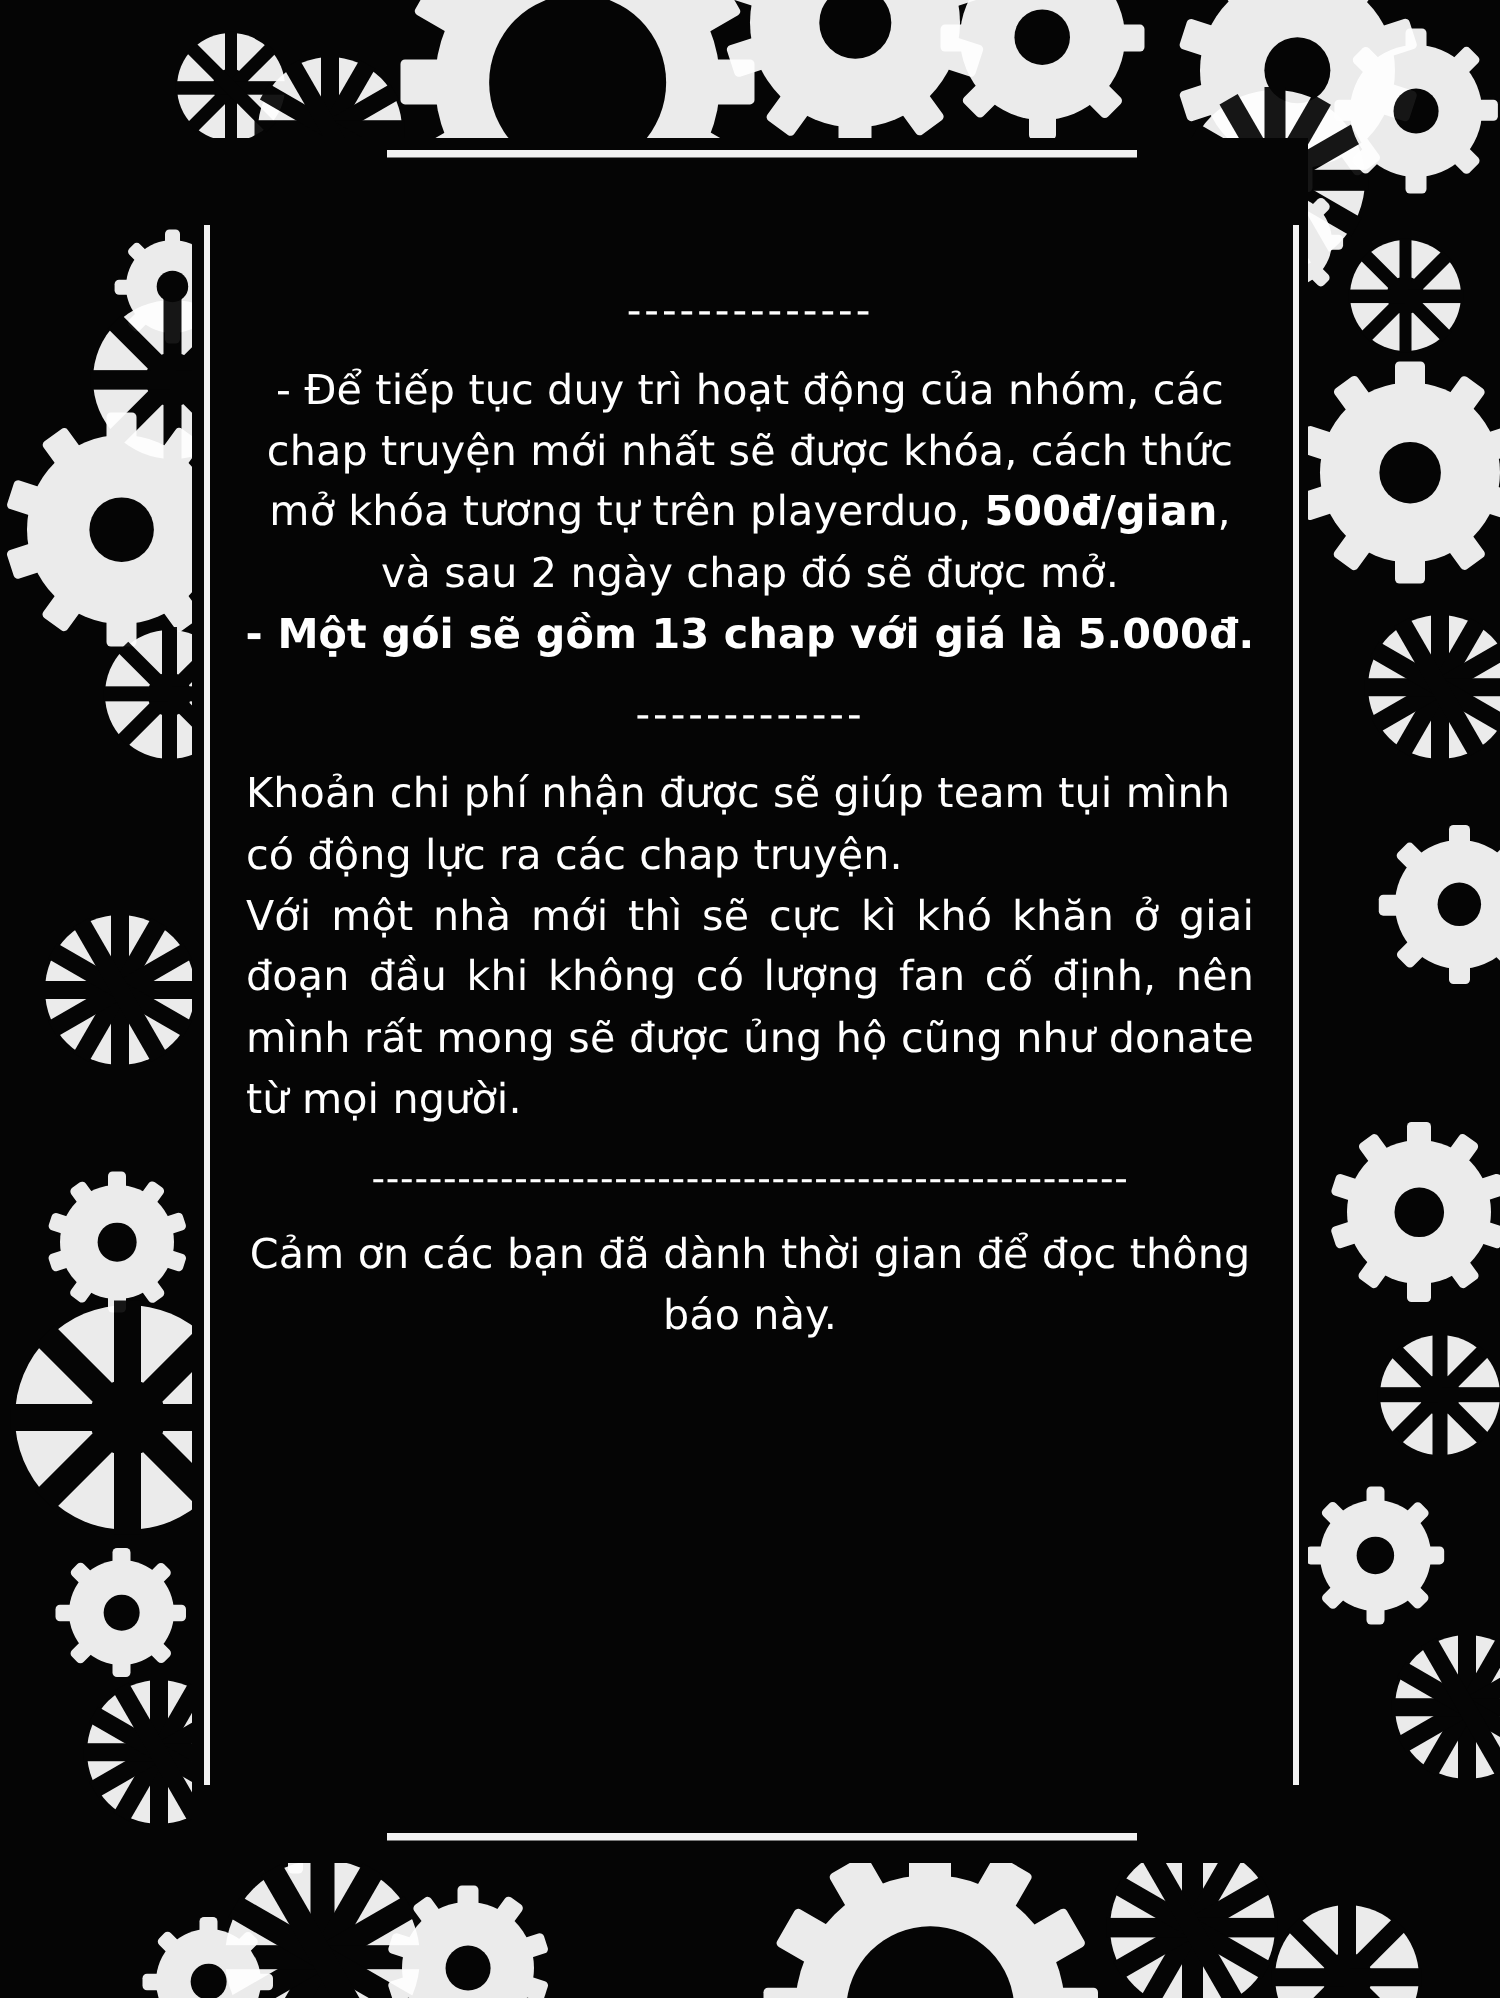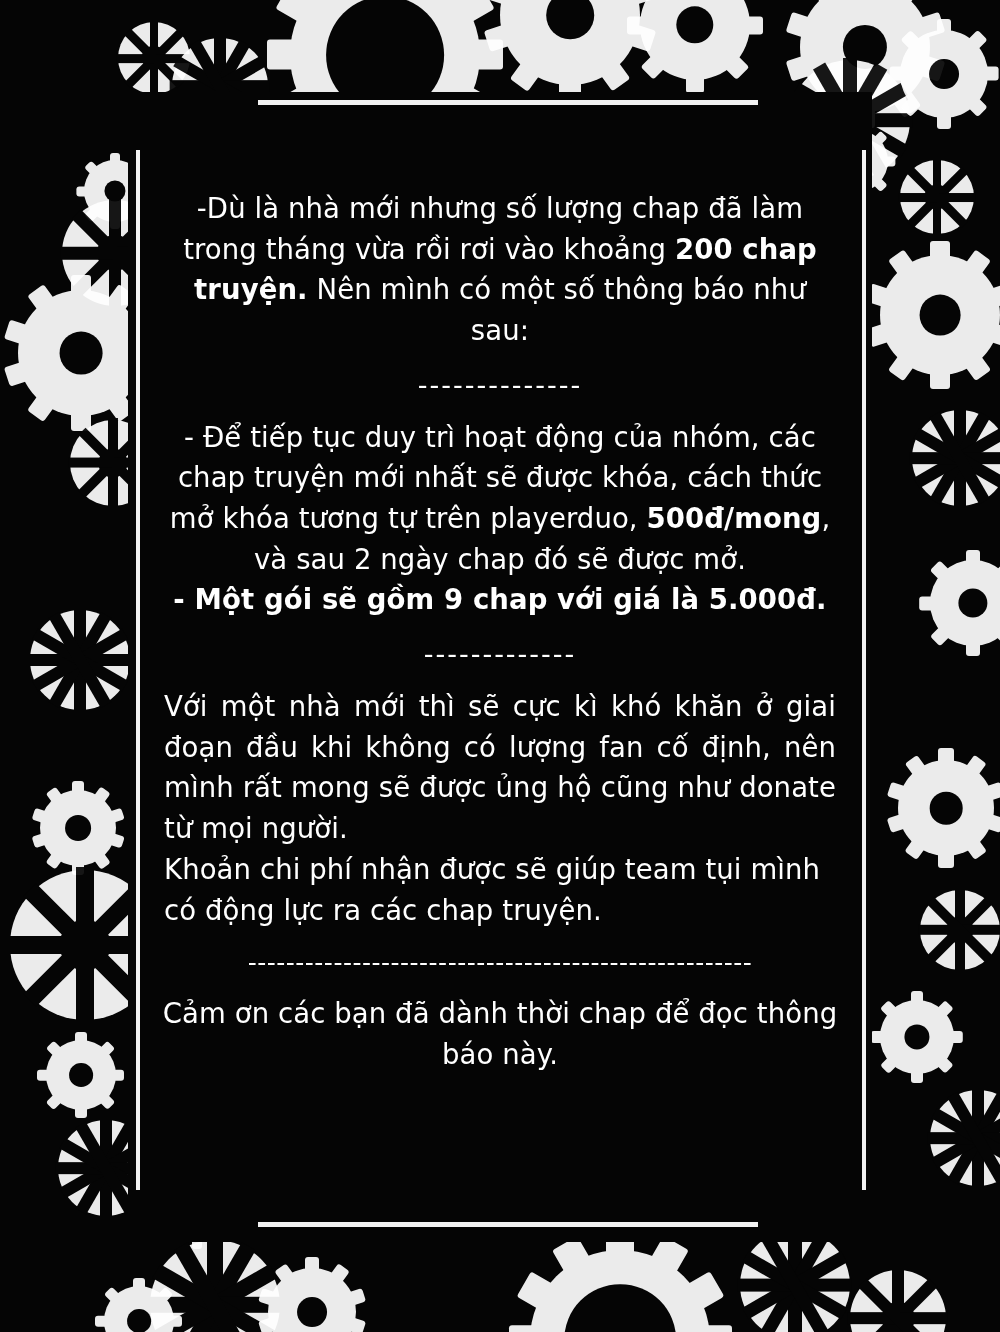--- a/index.html
+++ b/index.html
@@ -497,25 +497,24 @@
   <div class="plate"></div>
 
   <div class="frame-top"></div>
   <div class="frame-bottom"></div>
   <div class="frame-left"></div>
   <div class="frame-right"></div>
 
   <div class="content">
 
     <div class="body">
-      <div class="para">-Dù là nhà mới nhưng số lượng chap đã làm trong tháng vừa rồi rơi vào khoảng <b>200 chap truyện.</b> Nên mình có một số thông báo như sau:</div>
       <div class="sep">--------------</div>
-      <div class="para">- Để tiếp tục duy trì hoạt động của nhóm, các chap truyện mới nhất sẽ được khóa, cách thức mở khóa tương tự trên playerduo, <b>500đ/mong</b>, và sau 2 ngày chap đó sẽ được mở.</div>
-      <div class="para"><b>- Một gói sẽ gồm 9 chap với giá là 5.000đ.</b></div>
+      <div class="para">- Để tiếp tục duy trì hoạt động của nhóm, các chap truyện mới nhất sẽ được khóa, cách thức mở khóa tương tự trên playerduo, <b>500đ/gian</b>, và sau 2 ngày chap đó sẽ được mở.</div>
+      <div class="para"><b>- Một gói sẽ gồm 13 chap với giá là 5.000đ.</b></div>
       <div class="sep">-------------</div>
+      <div class="para left">Khoản chi phí nhận được sẽ giúp team tụi mình có động lực ra các chap truyện.</div>
       <div class="para justify">Với một nhà mới thì sẽ cực kì khó khăn ở giai đoạn đầu khi không có lượng fan cố định, nên mình rất mong sẽ được ủng hộ cũng như donate từ mọi người.</div>
-      <div class="para left">Khoản chi phí nhận được sẽ giúp team tụi mình có động lực ra các chap truyện.</div>
       <div class="sep long">-----------------------------------------------------</div>
-      <div class="para">Cảm ơn các bạn đã dành thời chap để đọc thông báo này.</div>
+      <div class="para">Cảm ơn các bạn đã dành thời gian để đọc thông báo này.</div>
     </div>
   </div>
 
 </div>
 
 </body></html>

